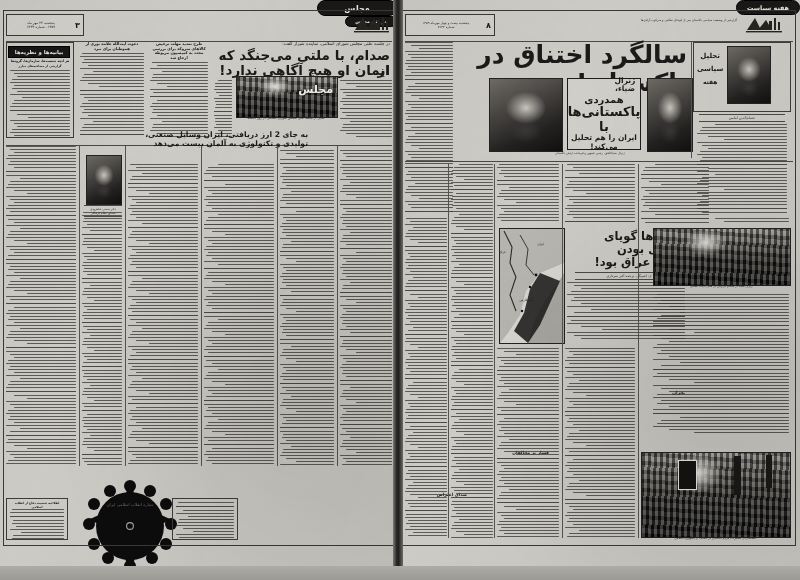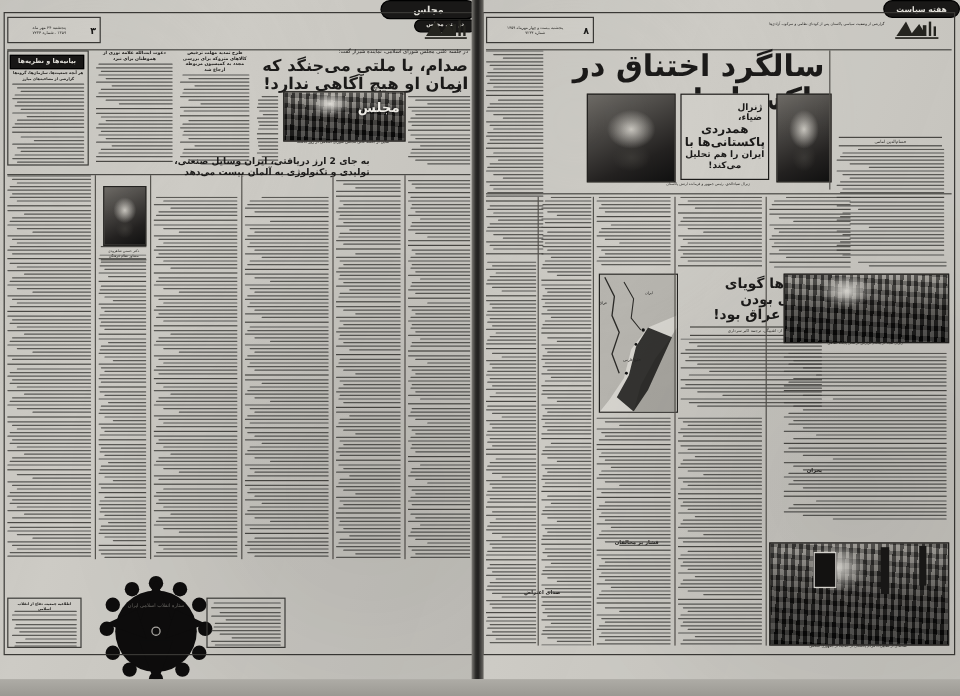--- a/index.html
+++ b/index.html
@@ -1022,20 +1022,30 @@
           <rect x="25" y="7" width="3" height="9"></rect>
           <rect x="30" y="4" width="2" height="12"></rect>
           <rect x="34" y="8" width="2" height="8"></rect>
           <rect x="2" y="17" width="36" height="1.4"></rect>
         </g>
       </svg>
     </div>
 
     <div class="rule" style="position:absolute;left:6px;top:38px;width:388px;"></div>
 
+    <div class="boxed-col" style="left:294px;top:42px;width:98px;height:70px;display:flex;flex-direction:row-reverse;gap:4px;align-items:flex-start;">
+      <div style="display:flex;flex-direction:column;align-items:center;gap:5px;padding-top:6px;">
+        <span style="font-size:7px;font-weight:bold;color:#1b1a19;">تحلیل</span>
+        <span style="font-size:7px;font-weight:bold;color:#1b1a19;">سیاسی</span>
+        <span style="font-size:6px;font-weight:bold;color:#1b1a19;">هفته</span>
+      </div>
+      <div class="photo portrait" style="position:relative;left:0;top:0;width:42px;height:56px;">
+        <div class="grain"></div>
+      </div>
+    </div>
     <div class="byline" style="left:300px;top:114px;width:86px;font-size:3.6px;">حسام‌الدین امامی</div>
     <div class="col" style="left:298px;top:124px;width:90px;height:90px;">
         <div class="lines" id="fill-n">
           <div class="tx s5"></div>
           <div class="tx s2"></div>
           <div class="tx s4"></div>
           <div class="tx s1"></div>
           <div class="tx s3"></div>
           <div class="tx s6"></div>
           <div class="tx s1"></div>
@@ -1126,21 +1136,21 @@
         </div>
       </div>
 
     <div class="photo portrait" style="left:90px;top:78px;width:72px;height:72px;">
       <div class="grain"></div>
     </div>
 
     <div class="boxpanel" style="left:168px;top:78px;width:74px;height:72px;">
       <div class="hl" style="font-size:7.5px;margin-left:42px;">ژنرال ضیاء،</div>
       <div class="hl" style="font-size:10px;">همدردی</div>
-      <div class="hl" style="font-size:10px;">پاکستانی‌ها با</div>
+      <div class="hl" style="font-size:13px;">پاکستانی‌ها با</div>
       <div class="hl" style="font-size:7.5px;">ایران را هم تحلیل</div>
       <div class="hl" style="font-size:7.5px;">می‌کند!</div>
     </div>
 
     <div class="photo portrait" style="left:248px;top:78px;width:44px;height:72px;">
       <div class="grain"></div>
     </div>
 
     <div class="caption" style="left:90px;top:152px;width:202px;font-size:3px;">ژنرال ضیاءالحق، رئیس جمهور و فرمانده ارتش پاکستان</div>
 

